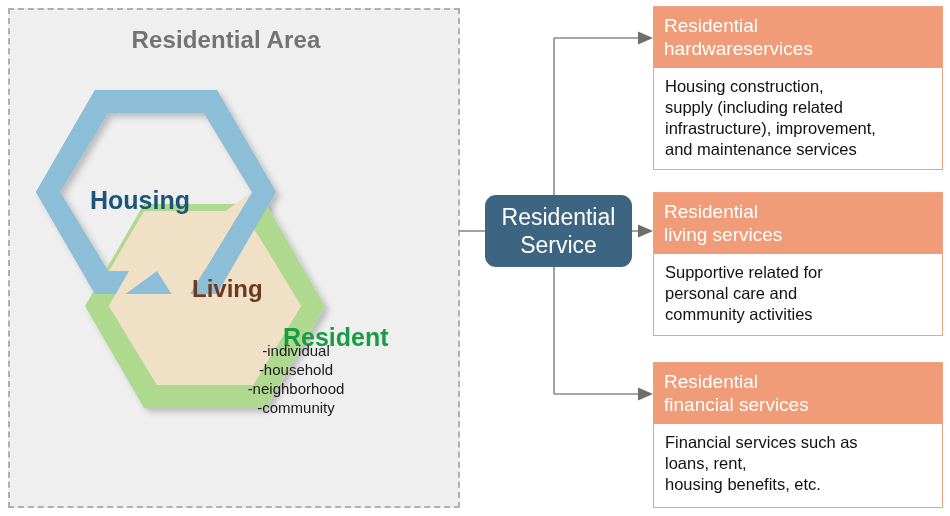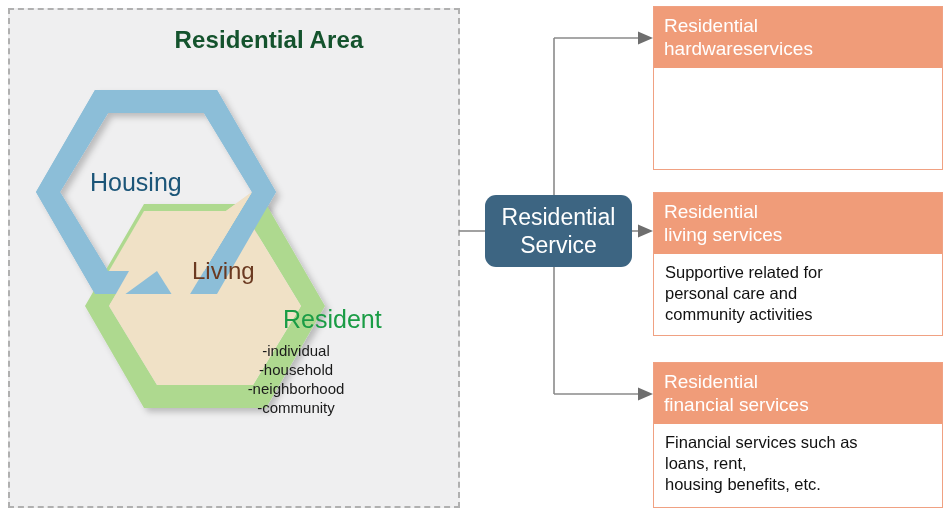--- a/index.html
+++ b/index.html
@@ -32,40 +32,40 @@
     box-sizing: border-box;
   }
   #area-title {
     position: absolute;
     left: 0;
     top: 26px;
     width: 452px;
     text-align: center;
     font-size: 24px;
     font-weight: bold;
-    color: #14532d;
+    color: #737373;
     letter-spacing: .1px;
-    padding-left: 43px;
   }
 
   
   #hex-stage {
     position: absolute;
     left: 8px;
     top: 8px;
     width: 452px;
     height: 500px;
     pointer-events: none;
   }
 
   
   .hex-label {
     position: absolute;
-    font-weight: normal;
+    font-weight: bold;
     white-space: nowrap;
+    margin-top: 18px;
   }
   #label-housing {
     left: 90px;
     top: 168px;
     font-size: 25px;
     color: #1b5578;
   }
   #label-living {
     left: 192px;
     top: 257px;
@@ -229,20 +229,24 @@
   </svg>
 
   <div id="center-node">
     <span>Residential
 Service</span>
   </div>
 
   <div class="card" id="card-0">
     <div class="card-head">Residential
 hardwareservices</div>
+    <div class="card-body">Housing construction,
+supply (including related
+infrastructure), improvement,
+and maintenance services</div>
   </div>
 
   <div class="card" id="card-1">
     <div class="card-head">Residential
 living services</div>
     <div class="card-body">Supportive related for
 personal care and
 community activities</div>
   </div>
 

